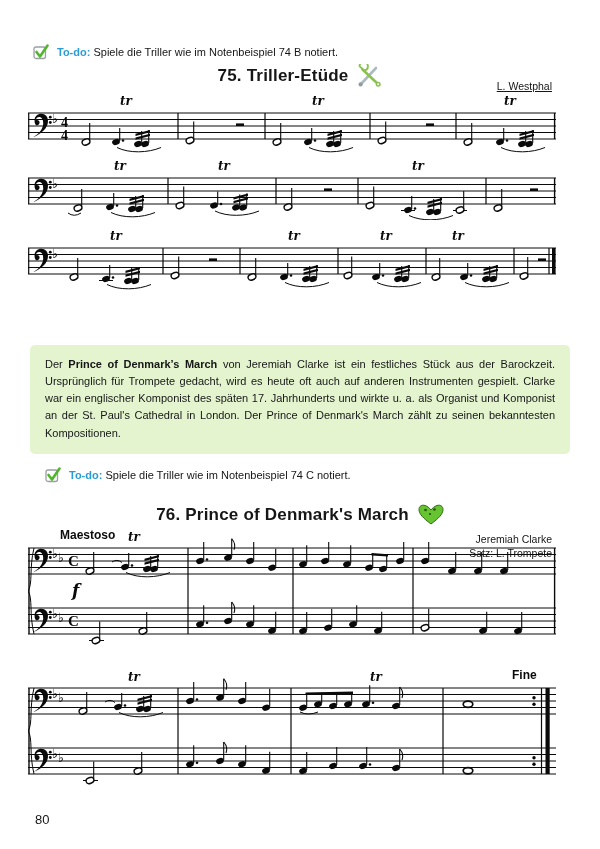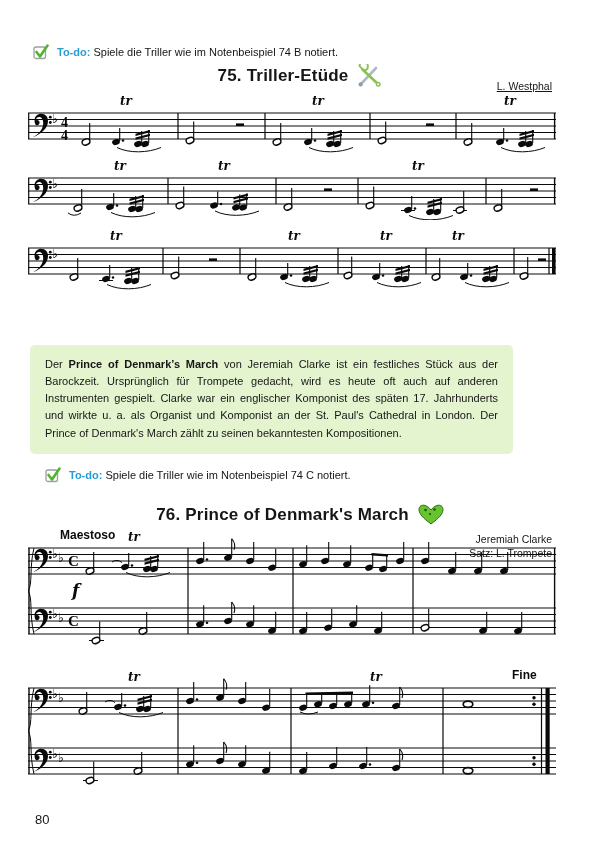--- a/index.html
+++ b/index.html
@@ -4,21 +4,21 @@
 <style>
   html,body{margin:0;padding:0;}
   body{width:600px;height:849px;background:#ffffff;font-family:"Liberation Sans",sans-serif;color:#161616;position:relative;overflow:hidden;}
   .abs{position:absolute;}
   .todo{display:flex;align-items:center;gap:7px;font-size:11px;}
   .todo-label{color:#2b9cd3;font-weight:bold;}
   .title-row{left:0;top:0;width:600px;text-align:center;}
   .title-inner{display:inline-flex;align-items:center;gap:9px;}
   .piece-title{font-size:17px;font-weight:bold;letter-spacing:.2px;}
   .composer{font-size:10.5px;text-align:right;line-height:14px;}
-  .infobox{left:30px;top:345px;width:483px;box-sizing:border-box;background:#e4f4cf;border-radius:5px;padding:11px 15px 12px 15px;font-size:11px;line-height:1.56;text-align:justify;}
+  .infobox{left:30px;top:345px;width:540px;box-sizing:border-box;background:#e4f4cf;border-radius:5px;padding:11px 15px 12px 15px;font-size:11px;line-height:1.56;text-align:justify;}
   .pagenum{font-size:13px;}
   
   .sln{stroke:#0a0a0a;stroke-width:1;}
   .bl{stroke:#0a0a0a;stroke-width:1.2;}
   .blk{stroke:#0a0a0a;stroke-width:1.4;}
   .st{stroke:#0a0a0a;stroke-width:1.1;fill:none;}
   .sl{stroke:#0a0a0a;stroke-width:1;fill:none;}
   .fillb{fill:#0a0a0a;}
   .trtxt{font:italic bold 12px "DejaVu Serif",serif;fill:#0a0a0a;}
   .flat{font:12.5px "DejaVu Sans",sans-serif;fill:#0a0a0a;}

